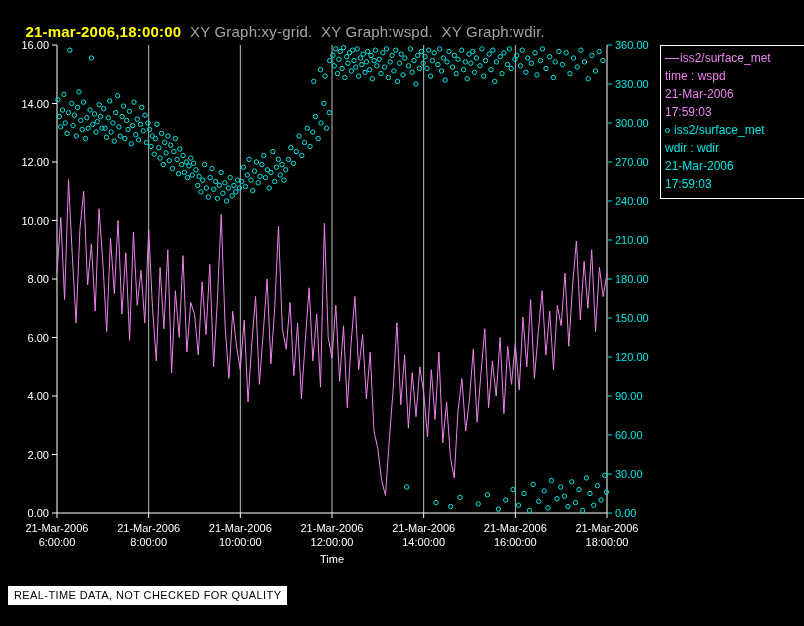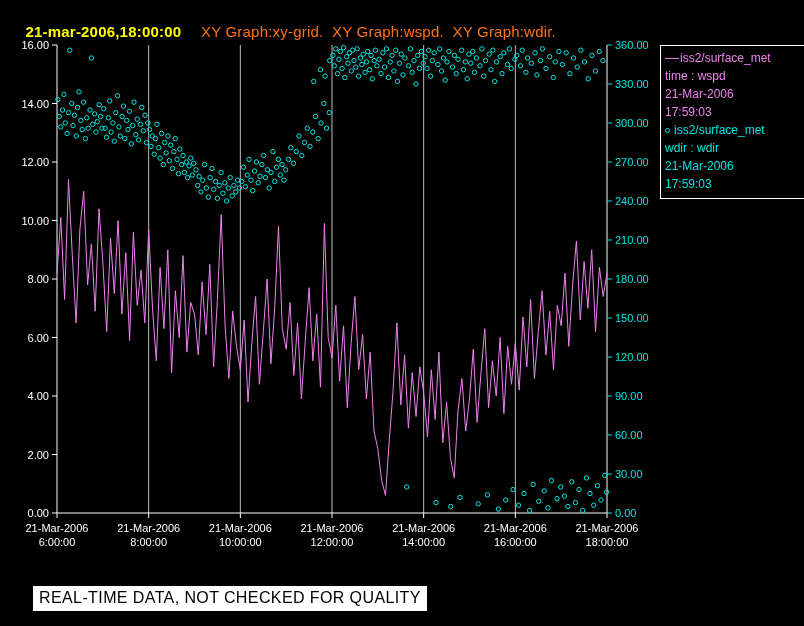--- a/index.html
+++ b/index.html
@@ -7,21 +7,21 @@
   body {
     width:804px; height:626px; position:relative; overflow:hidden;
     font-family:"Liberation Sans", sans-serif;
   }
   .stage { position:absolute; left:0; top:0; width:804px; height:626px; background:#000; }
   .title-bar {
     position:absolute; left:8px; top:6px; font-size:15px; white-space:pre;
     letter-spacing:0.2px;
   }
   .title-ts { color:#ffff00;font-weight:bold; }
-  .title-graphs { color:#f97316;padding-left:11px; }
+  .title-graphs { color:#a3a3a3; }
   #chart-svg { position:absolute; left:0; top:0; }
   #chart-svg text { font-family:"Liberation Sans", sans-serif; }
   .legend {
     position:absolute; left:660px; top:45px; width:148px;
     border:1px solid #ffffff; padding:3px 0 5px 4px;
     font-size:12px; line-height:18px; background:#000;
   }
   .legend-entry div { white-space:nowrap; overflow:hidden; }
   .marker-line {
     display:inline-block; width:14px; height:0;
@@ -31,21 +31,21 @@
     display:inline-block; width:5px; height:5px;
     border:1px solid currentColor; border-radius:50%;
     vertical-align:middle; margin-right:4px;
   }
   .xlabel {
     position:absolute; left:57px; top:553px; width:550px; text-align:center;
     color:#ffffff; font-size:11px;
   }
   .banner {
     position:absolute; left:8px; top:586px; background:#ffffff; color:#000000;
-    font-size:16px; padding:3px 6px 4px 6px; letter-spacing:0.4px; white-space:nowrap;margin-left:25px;
+    font-size:11px; padding:3px 6px 4px 6px; letter-spacing:0.4px; white-space:nowrap;
   }
 </style>
 </head>
 <body>
 
 <div class="stage">
 
   <div class="title-bar">
     <span class="title-ts">21-mar-2006,18:00:00</span><span class="title-graphs">  XY Graph:xy-grid.  XY Graph:wspd.  XY Graph:wdir.</span>
   </div>
@@ -464,16 +464,17 @@
       <div>17:59:03</div>
     </div>
     <div class="legend-entry" style="color: rgb(0, 229, 229);">
       <div><span class="marker-circle"></span><span>iss2/surface_met</span></div>
       <div>wdir : wdir</div>
       <div>21-Mar-2006</div>
       <div>17:59:03</div>
     </div>
   </div>
 
+  <div class="xlabel">Time</div>
 
   <div class="banner">REAL-TIME DATA, NOT CHECKED FOR QUALITY</div>
 
 </div>
 
 </body></html>

